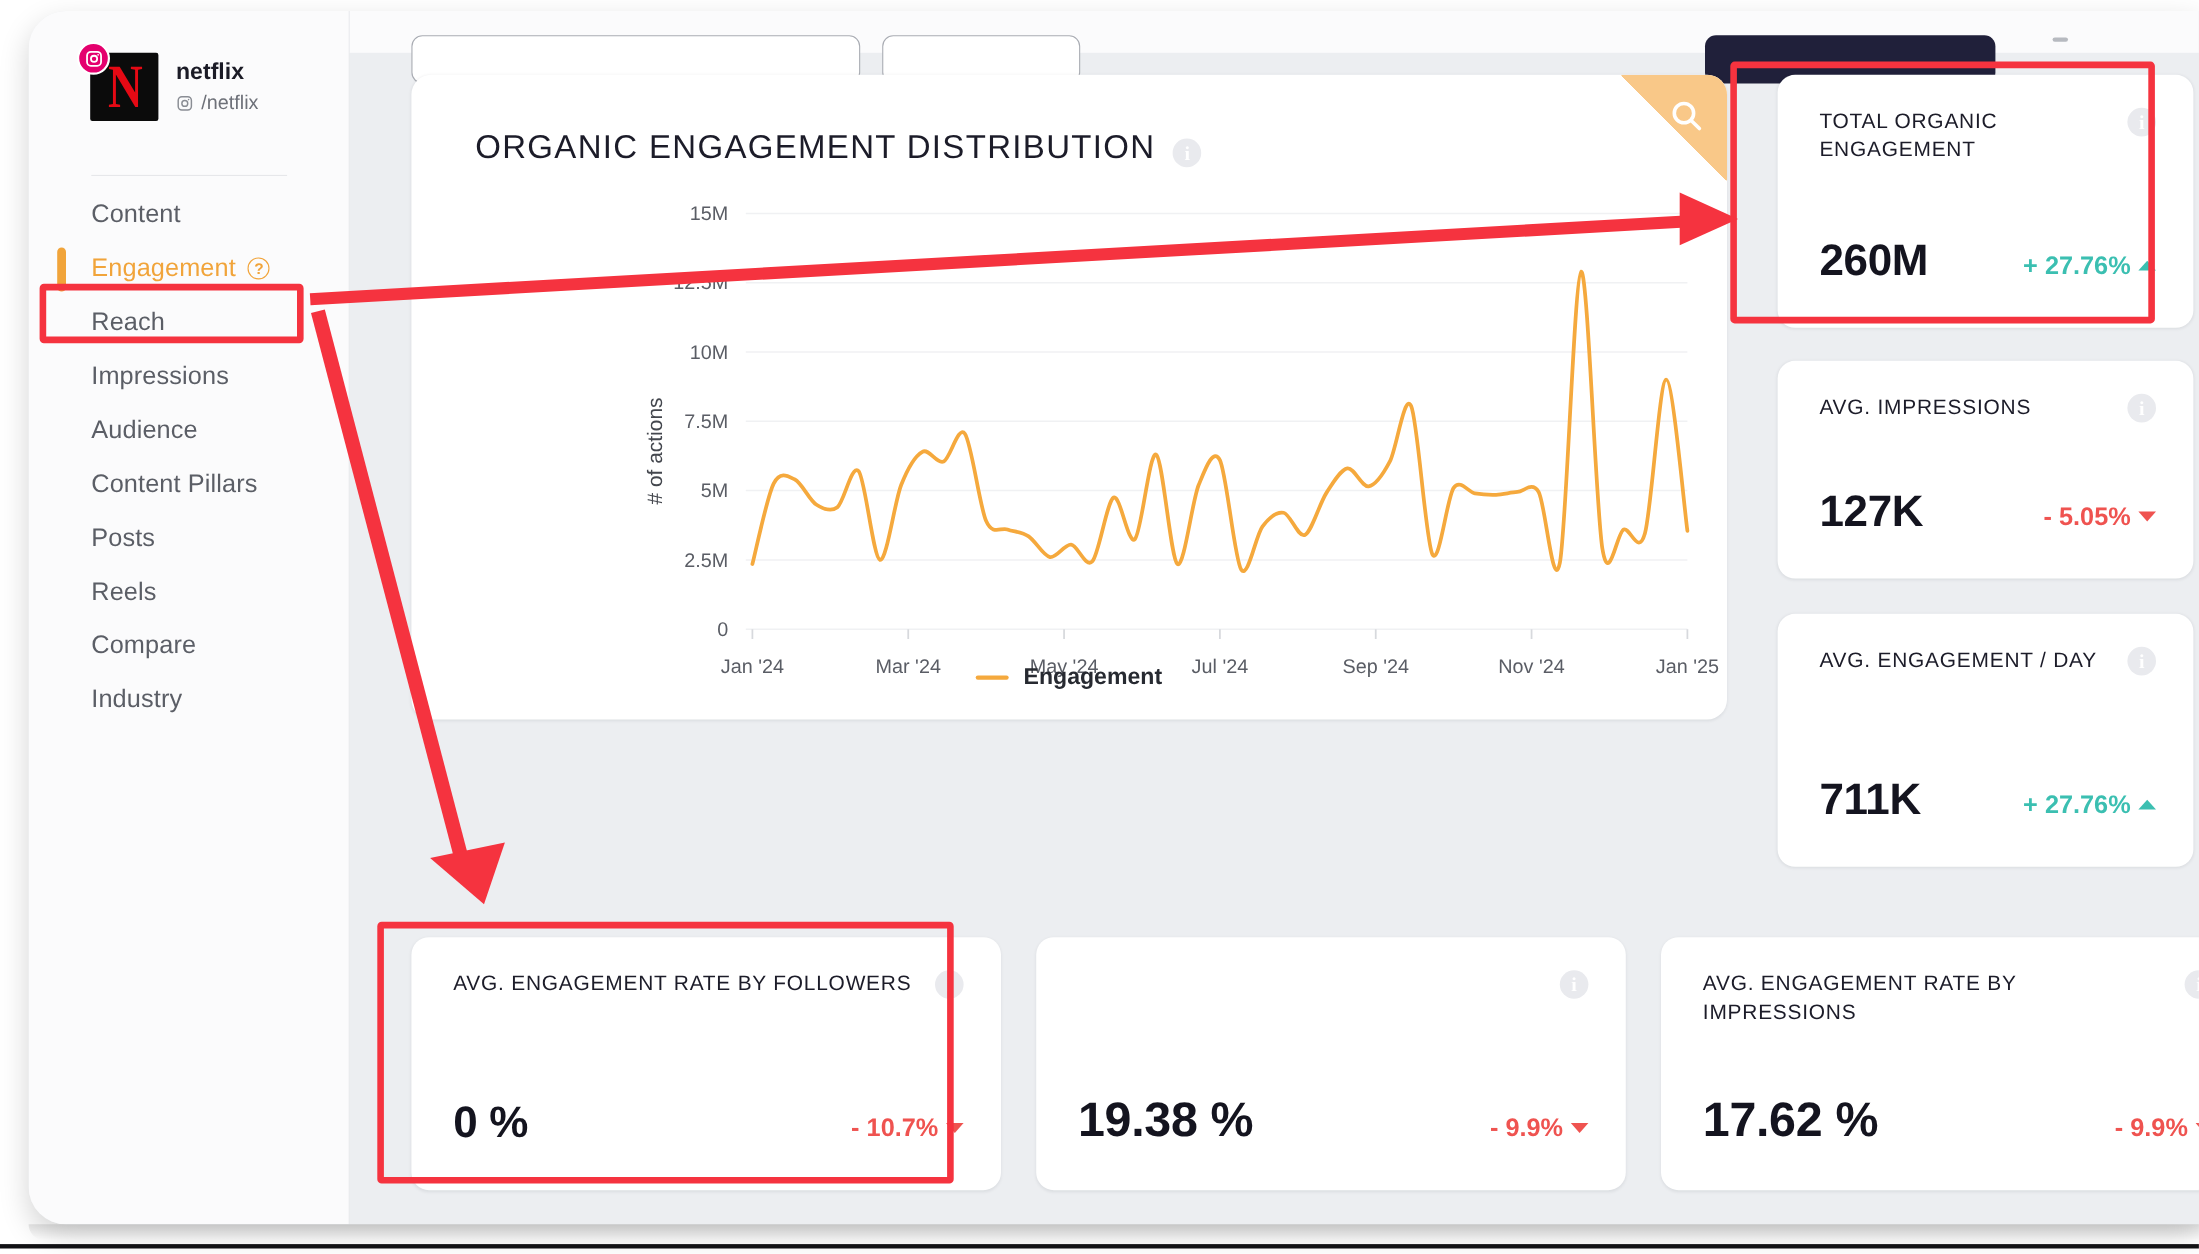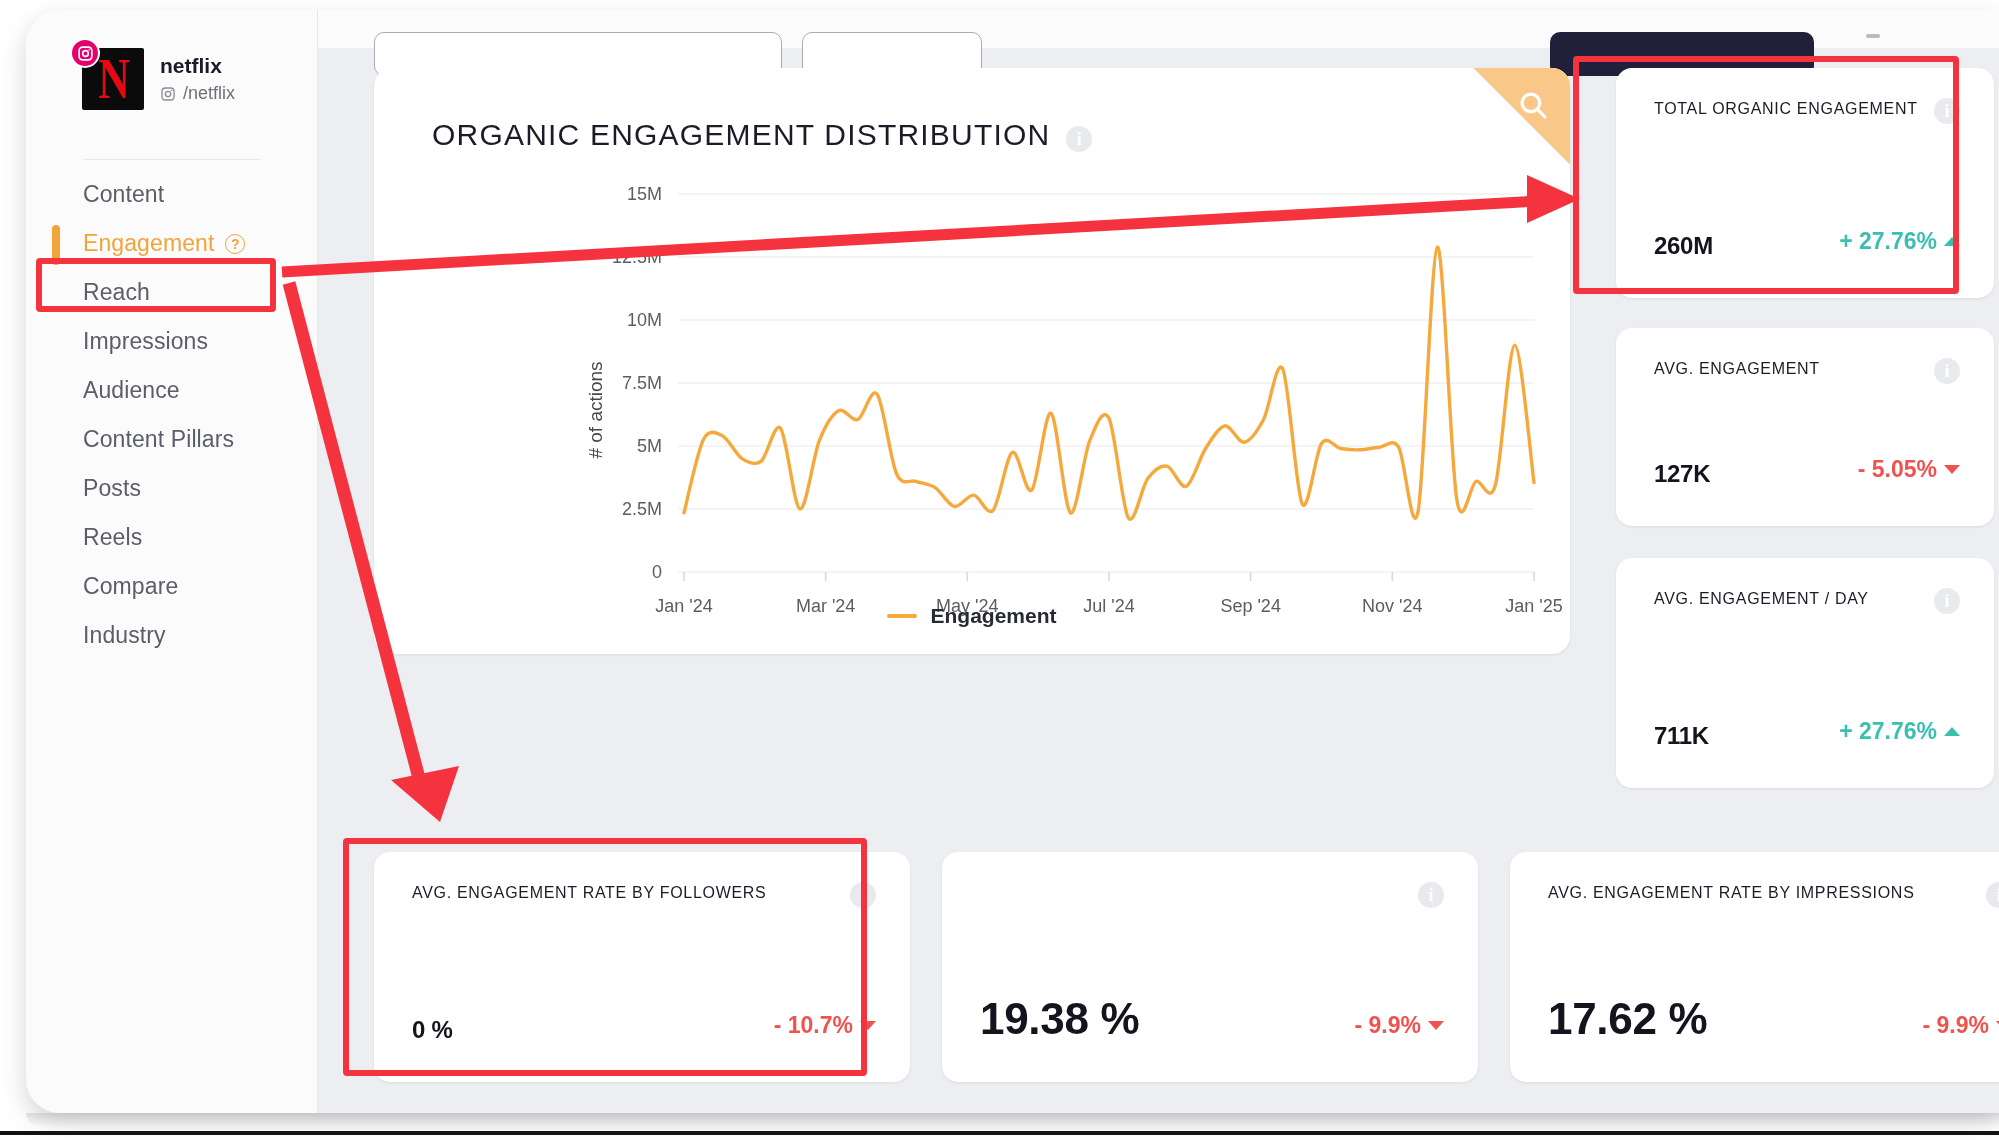--- a/index.html
+++ b/index.html
@@ -171,32 +171,32 @@
   .legend-text { font-size: 21px; font-weight: 700; color: #272a31; }
 
   
   .kpi {
     position: absolute;
     background: #ffffff; border-radius: 16px;
     box-shadow: 0 1px 3px rgba(16,24,40,0.08);
   }
   .kpi-title {
     position: absolute; left: 38px; top: 30px; right: 72px;
-    font-size: 16px; letter-spacing: 0.7px; color: #1c1c29;
+    font-size: 19px; letter-spacing: 0.7px; color: #1c1c29;
     line-height: 1.38;
   }
   .kpi-info {
     position: absolute; right: 34px; top: 30px;
     width: 26px; height: 26px;
   }
   .kpi-bottom {
     position: absolute; left: 38px; right: 34px; bottom: 38px;
     display: flex; align-items: flex-end; justify-content: space-between;
   }
-  .kpi-value { font-size: 24px; font-weight: 700; color: #14141f; letter-spacing: -0.3px; }
+  .kpi-value { font-size: 40px; font-weight: 700; color: #14141f; letter-spacing: -0.3px; }
   .kpi-delta { font-size: 23px; font-weight: 700; display: flex; align-items: center; gap: 7px; padding-bottom: 5px; }
   .kpi-delta.up { color: #3bbfb1; }
   .kpi-delta.down { color: #ef5350; }
   .tri-up { width: 0; height: 0; border-left: 8px solid transparent; border-right: 8px solid transparent; border-bottom: 9px solid currentColor; }
   .tri-down { width: 0; height: 0; border-left: 8px solid transparent; border-right: 8px solid transparent; border-top: 9px solid currentColor; }
 
   .kpi-a { left: 1298px; top: 58px;  width: 378px; height: 230px; }
   .kpi-b { left: 1298px; top: 318px; width: 378px; height: 198px; }
   .kpi-c { left: 1298px; top: 548px; width: 378px; height: 230px; }
 
@@ -353,21 +353,21 @@
         <div class="kpi-bottom">
           <span class="kpi-value">260M</span>
           <span class="kpi-delta up">
             <span>+ 27.76%</span>
             <span class="tri-up"></span>
           </span>
         </div>
       </section>
 
       <section class="kpi kpi-b">
-        <div class="kpi-title">AVG. ENGAGEMENT</div>
+        <div class="kpi-title">AVG. IMPRESSIONS</div>
         <span class="kpi-info info-ico">i</span>
         <div class="kpi-bottom">
           <span class="kpi-value">127K</span>
           <span class="kpi-delta down">
             <span>- 5.05%</span>
             <span class="tri-down"></span>
           </span>
         </div>
       </section>
 

